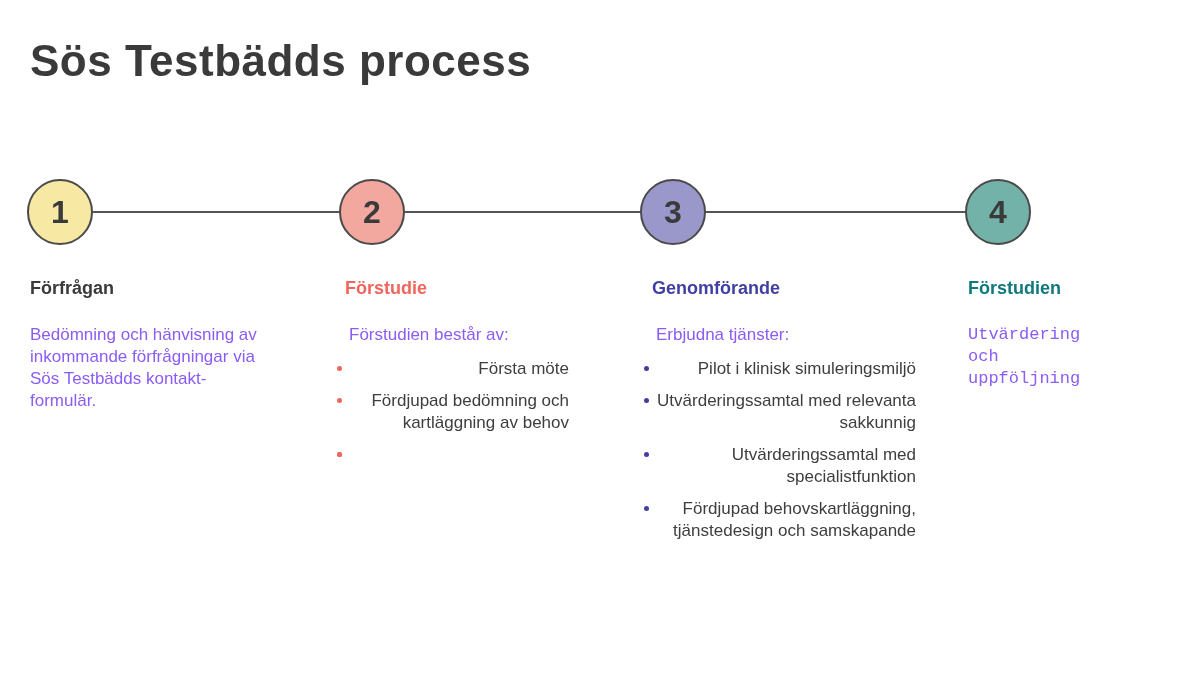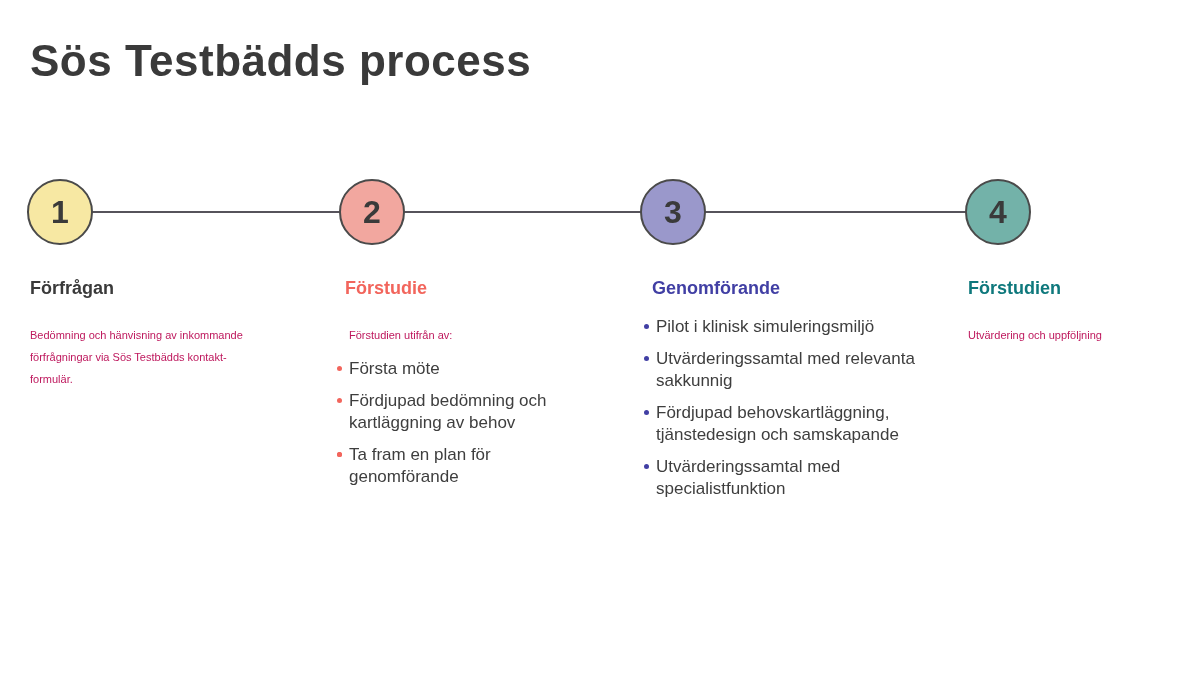--- a/index.html
+++ b/index.html
@@ -29,25 +29,25 @@
   .step-col{position:absolute;top:272px;}
   .col1{left:30px;width:235px;}
   .col2{left:337px;width:232px;}
   .col3{left:644px;width:272px;}
   .col4{left:968px;width:175px;}
   .step-heading{
     font-size:18px;font-weight:bold;line-height:32px;color:var(--accent,#3A3A3A);
   }
   .col2 .step-heading,.col3 .step-heading{padding-left:8px;}
   .step-body,.step-intro{
-    font-size:11px;line-height:22px;color:#be185d;margin-top:20px;
+    font-size:17px;line-height:22px;color:#8b5cf6;margin-top:20px;
   }
   .step-intro{padding-left:12px;}
-  .col4 .step-body{width:150px;}
-  ul.bullets{list-style:none;margin:12px 0 0 0;padding:0;}
+  .col4 .step-body{width:150px;font-family:Liberation Mono, monospace;}
+  ul.bullets{list-style:none;margin:12px 0 0 0;padding:0;text-align:right;}
   ul.bullets li{
     position:relative;padding-left:12px;margin-top:10px;
     font-size:17px;line-height:22px;color:#3E3E3E;
   }
   ul.bullets li:first-child{margin-top:0;}
   ul.bullets li{margin-top:10px;}
   ul.bullets li + li{margin-top:10px;}
   ul.bullets .dot{
     position:absolute;left:0;top:8px;width:5px;height:5px;border-radius:50%;
     background:var(--accent,#3E3E3E);
@@ -89,36 +89,37 @@
     <span>4</span>
   </div>
 
   <div class="step-col col1" style="--accent: #3A3A3A;">
     <div class="step-heading">Förfrågan</div>
     <div class="step-body">Bedömning och hänvisning av inkommande förfrågningar via Sös Testbädds kontakt-formulär.</div>
   </div>
 
   <div class="step-col col2" style="--accent: #F2655C;">
     <div class="step-heading">Förstudie</div>
-    <div class="step-intro">Förstudien utifrån av:</div>
+    <div class="step-intro">Förstudien består av:</div>
     <ul class="bullets">
         <li><span class="dot"></span><span>Första möte</span></li>
         <li><span class="dot"></span><span>Fördjupad bedömning och kartläggning av behov</span></li>
         <li><span class="dot"></span></li>
-        <li><span class="dot"></span><span>Ta fram en plan för genomförande</span></li>
+        <li><span class="dot"></span></li>
       </ul>
   </div>
 
   <div class="step-col col3" style="--accent: #413FA4;">
     <div class="step-heading">Genomförande</div>
+    <div class="step-intro">Erbjudna tjänster:</div>
     <ul class="bullets">
         <li><span class="dot"></span><span>Pilot i klinisk simuleringsmiljö</span></li>
         <li><span class="dot"></span><span>Utvärderingssamtal med relevanta sakkunnig</span></li>
+        <li><span class="dot"></span><span>Utvärderingssamtal med specialistfunktion</span></li>
         <li><span class="dot"></span><span>Fördjupad behovskartläggning, tjänstedesign och samskapande</span></li>
-        <li><span class="dot"></span><span>Utvärderingssamtal med specialistfunktion</span></li>
       </ul>
   </div>
 
   <div class="step-col col4" style="--accent: #0E787C;">
     <div class="step-heading">Förstudien</div>
     <div class="step-body">Utvärdering och uppföljning</div>
   </div>
 
   <div class="logo">
     <div class="logo-mark">

